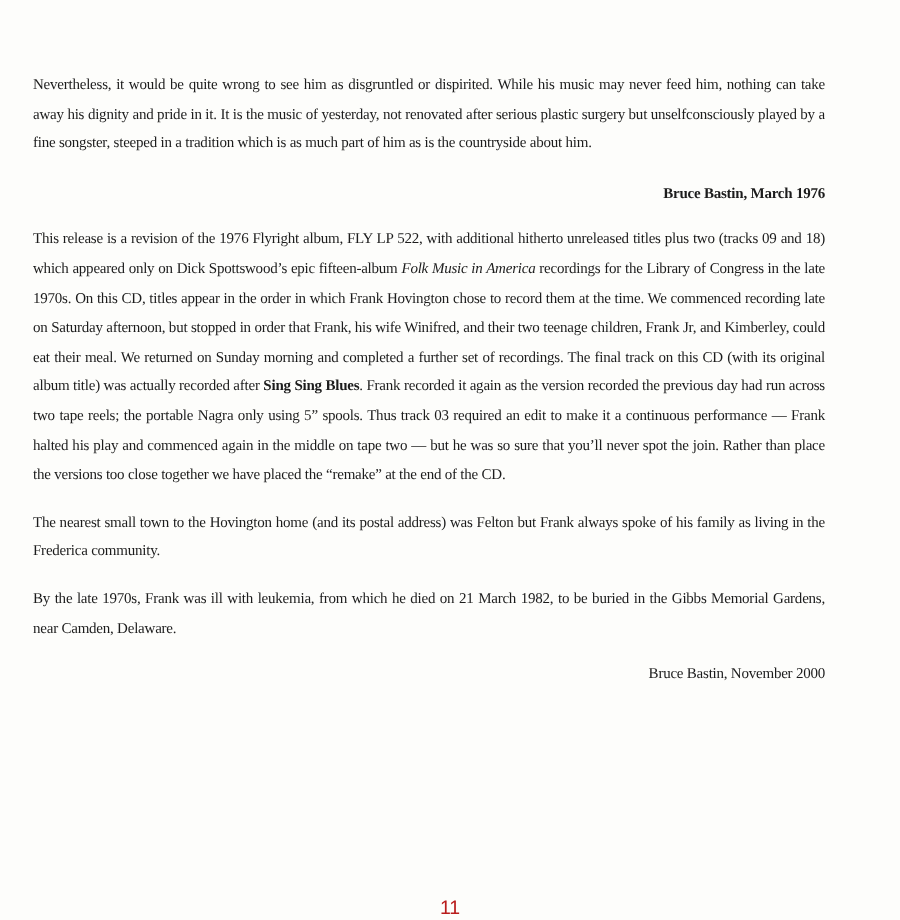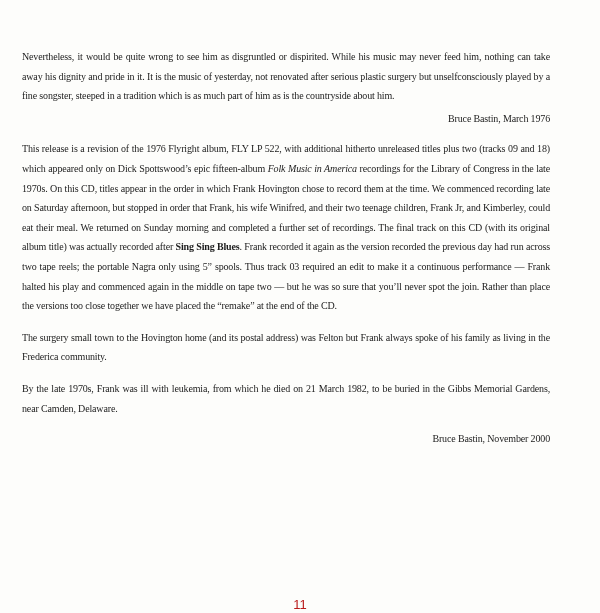--- a/index.html
+++ b/index.html
@@ -28,21 +28,21 @@
       margin: 0;
       text-align: justify;
       text-align-last: left;
     }
     .para + .para { margin-top: 12px; }
     .signature {
       margin: 0;
       text-align: right;
       line-height: 19.6px;
     }
-    .sig-1 { margin-top: 3px; margin-bottom: 11px; }
+    .sig-1 { margin-top: 14px; margin-bottom: 11px; font-weight: bold; }
     .sig-2 { margin-top: 11px; }
     .page-number {
       position: absolute;
       left: 0;
       width: 600px;
       top: 597px;
       text-align: center;
       font-family: "Liberation Sans", "DejaVu Sans", sans-serif;
       font-size: 13px;
       color: #b91c1c;
@@ -52,19 +52,19 @@
   </style>
 </head>
 <body>
 
 <div class="page">
   <p class="para">Nevertheless, it would be quite wrong to see him as disgruntled or dispirited. While his music may never feed him, nothing can take away his dignity and pride in it. It is the music of yesterday, not renovated after serious plastic surgery but unselfconsciously played by a fine songster, steeped in a tradition which is as much part of him as is the countryside about him.</p>
   <p class="signature sig-1">Bruce Bastin, March 1976</p>
 
   <p class="para"><span>This release is a revision of the 1976 Flyright album, FLY LP 522, with additional hitherto unreleased titles plus two (tracks 09 and 18) which appeared only on Dick Spottswood’s epic fifteen-album </span><em>Folk Music in America</em><span> recordings for the Library of Congress in the late 1970s. On this CD, titles appear in the order in which Frank Hovington chose to record them at the time. We commenced recording late on Saturday afternoon, but stopped in order that Frank, his wife Winifred, and their two teenage children, Frank Jr, and Kimberley, could eat their meal. We returned on Sunday morning and completed a further set of recordings. The final track on this CD (with its original album title) was actually recorded after </span><strong>Sing Sing Blues</strong><span>. Frank recorded it again as the version recorded the previous day had run across two tape reels; the portable Nagra only using 5” spools. Thus track 03 required an edit to make it a continuous performance — Frank halted his play and commenced again in the middle on tape two — but he was so sure that you’ll never spot the join. Rather than place the versions too close together we have placed the “remake” at the end of the CD.</span></p>
 
-  <p class="para">The surgery small town to the Hovington home (and its postal address) was Felton but Frank always spoke of his family as living in the Frederica community.</p>
+  <p class="para">The nearest small town to the Hovington home (and its postal address) was Felton but Frank always spoke of his family as living in the Frederica community.</p>
 
   <p class="para">By the late 1970s, Frank was ill with leukemia, from which he died on 21 March 1982, to be buried in the Gibbs Memorial Gardens, near Camden, Delaware.</p>
   <p class="signature sig-2">Bruce Bastin, November 2000</p>
 </div>
 
 <div class="page-number">11</div>
 
 </body></html>

